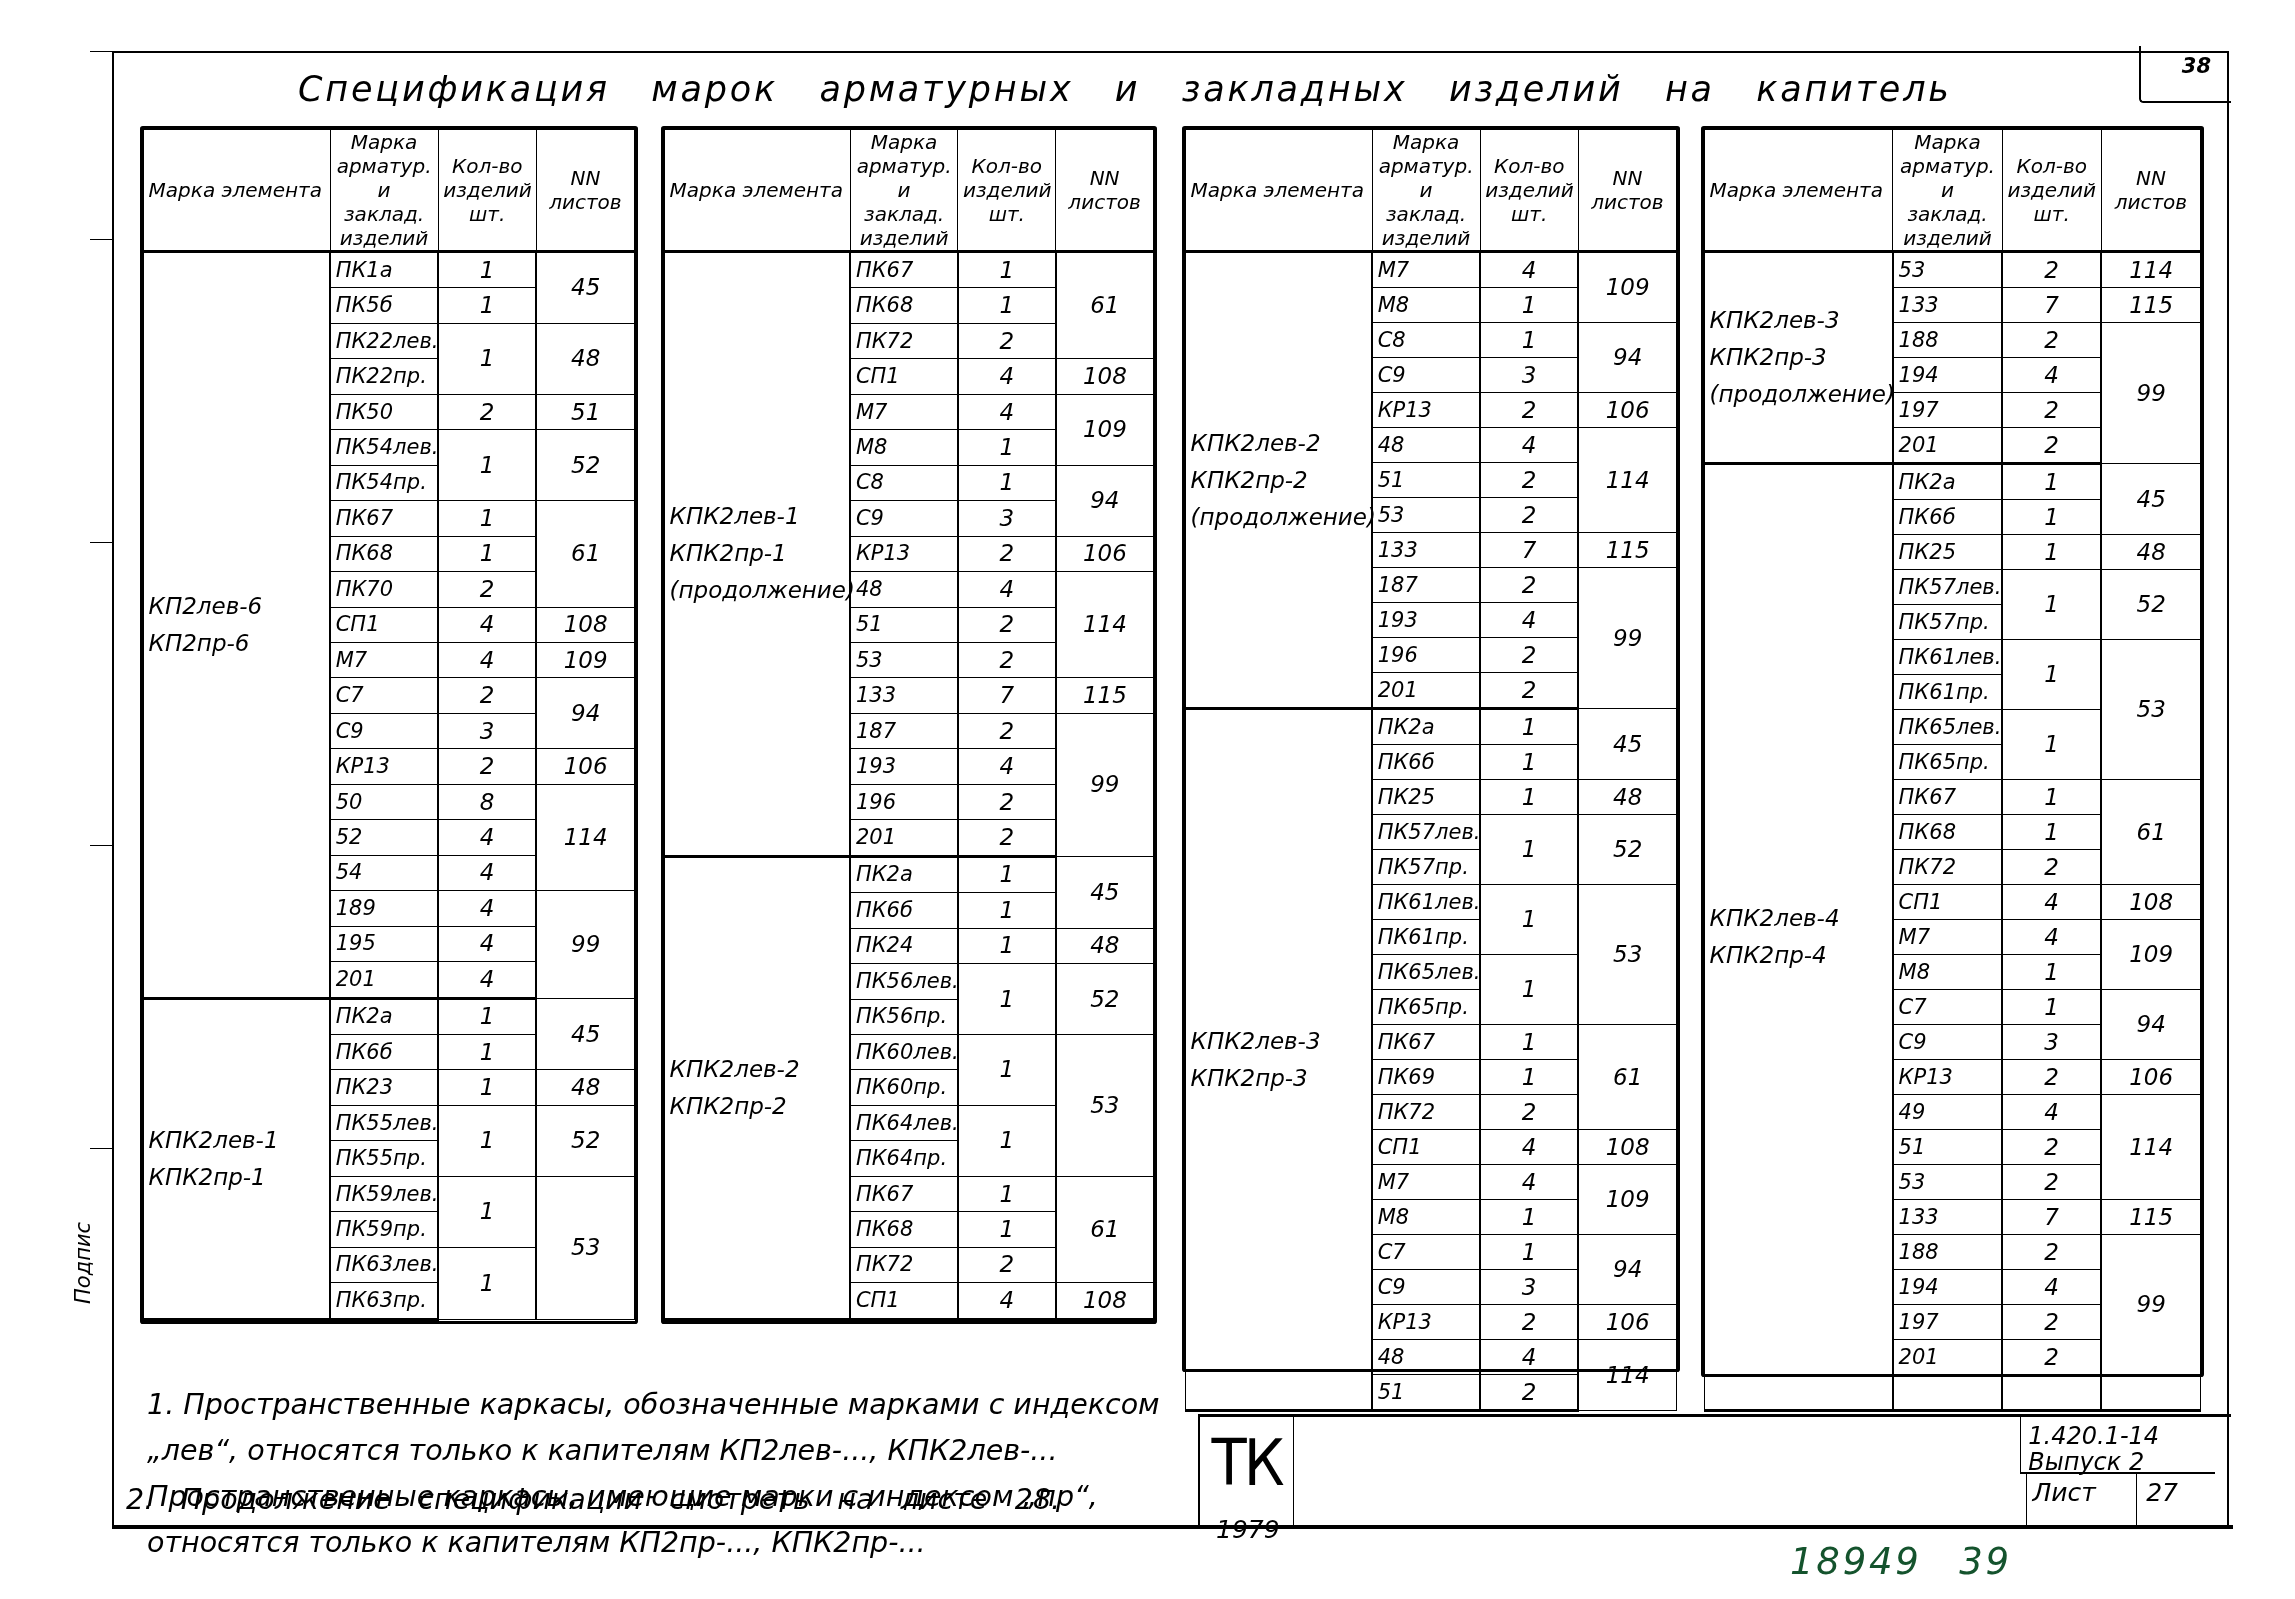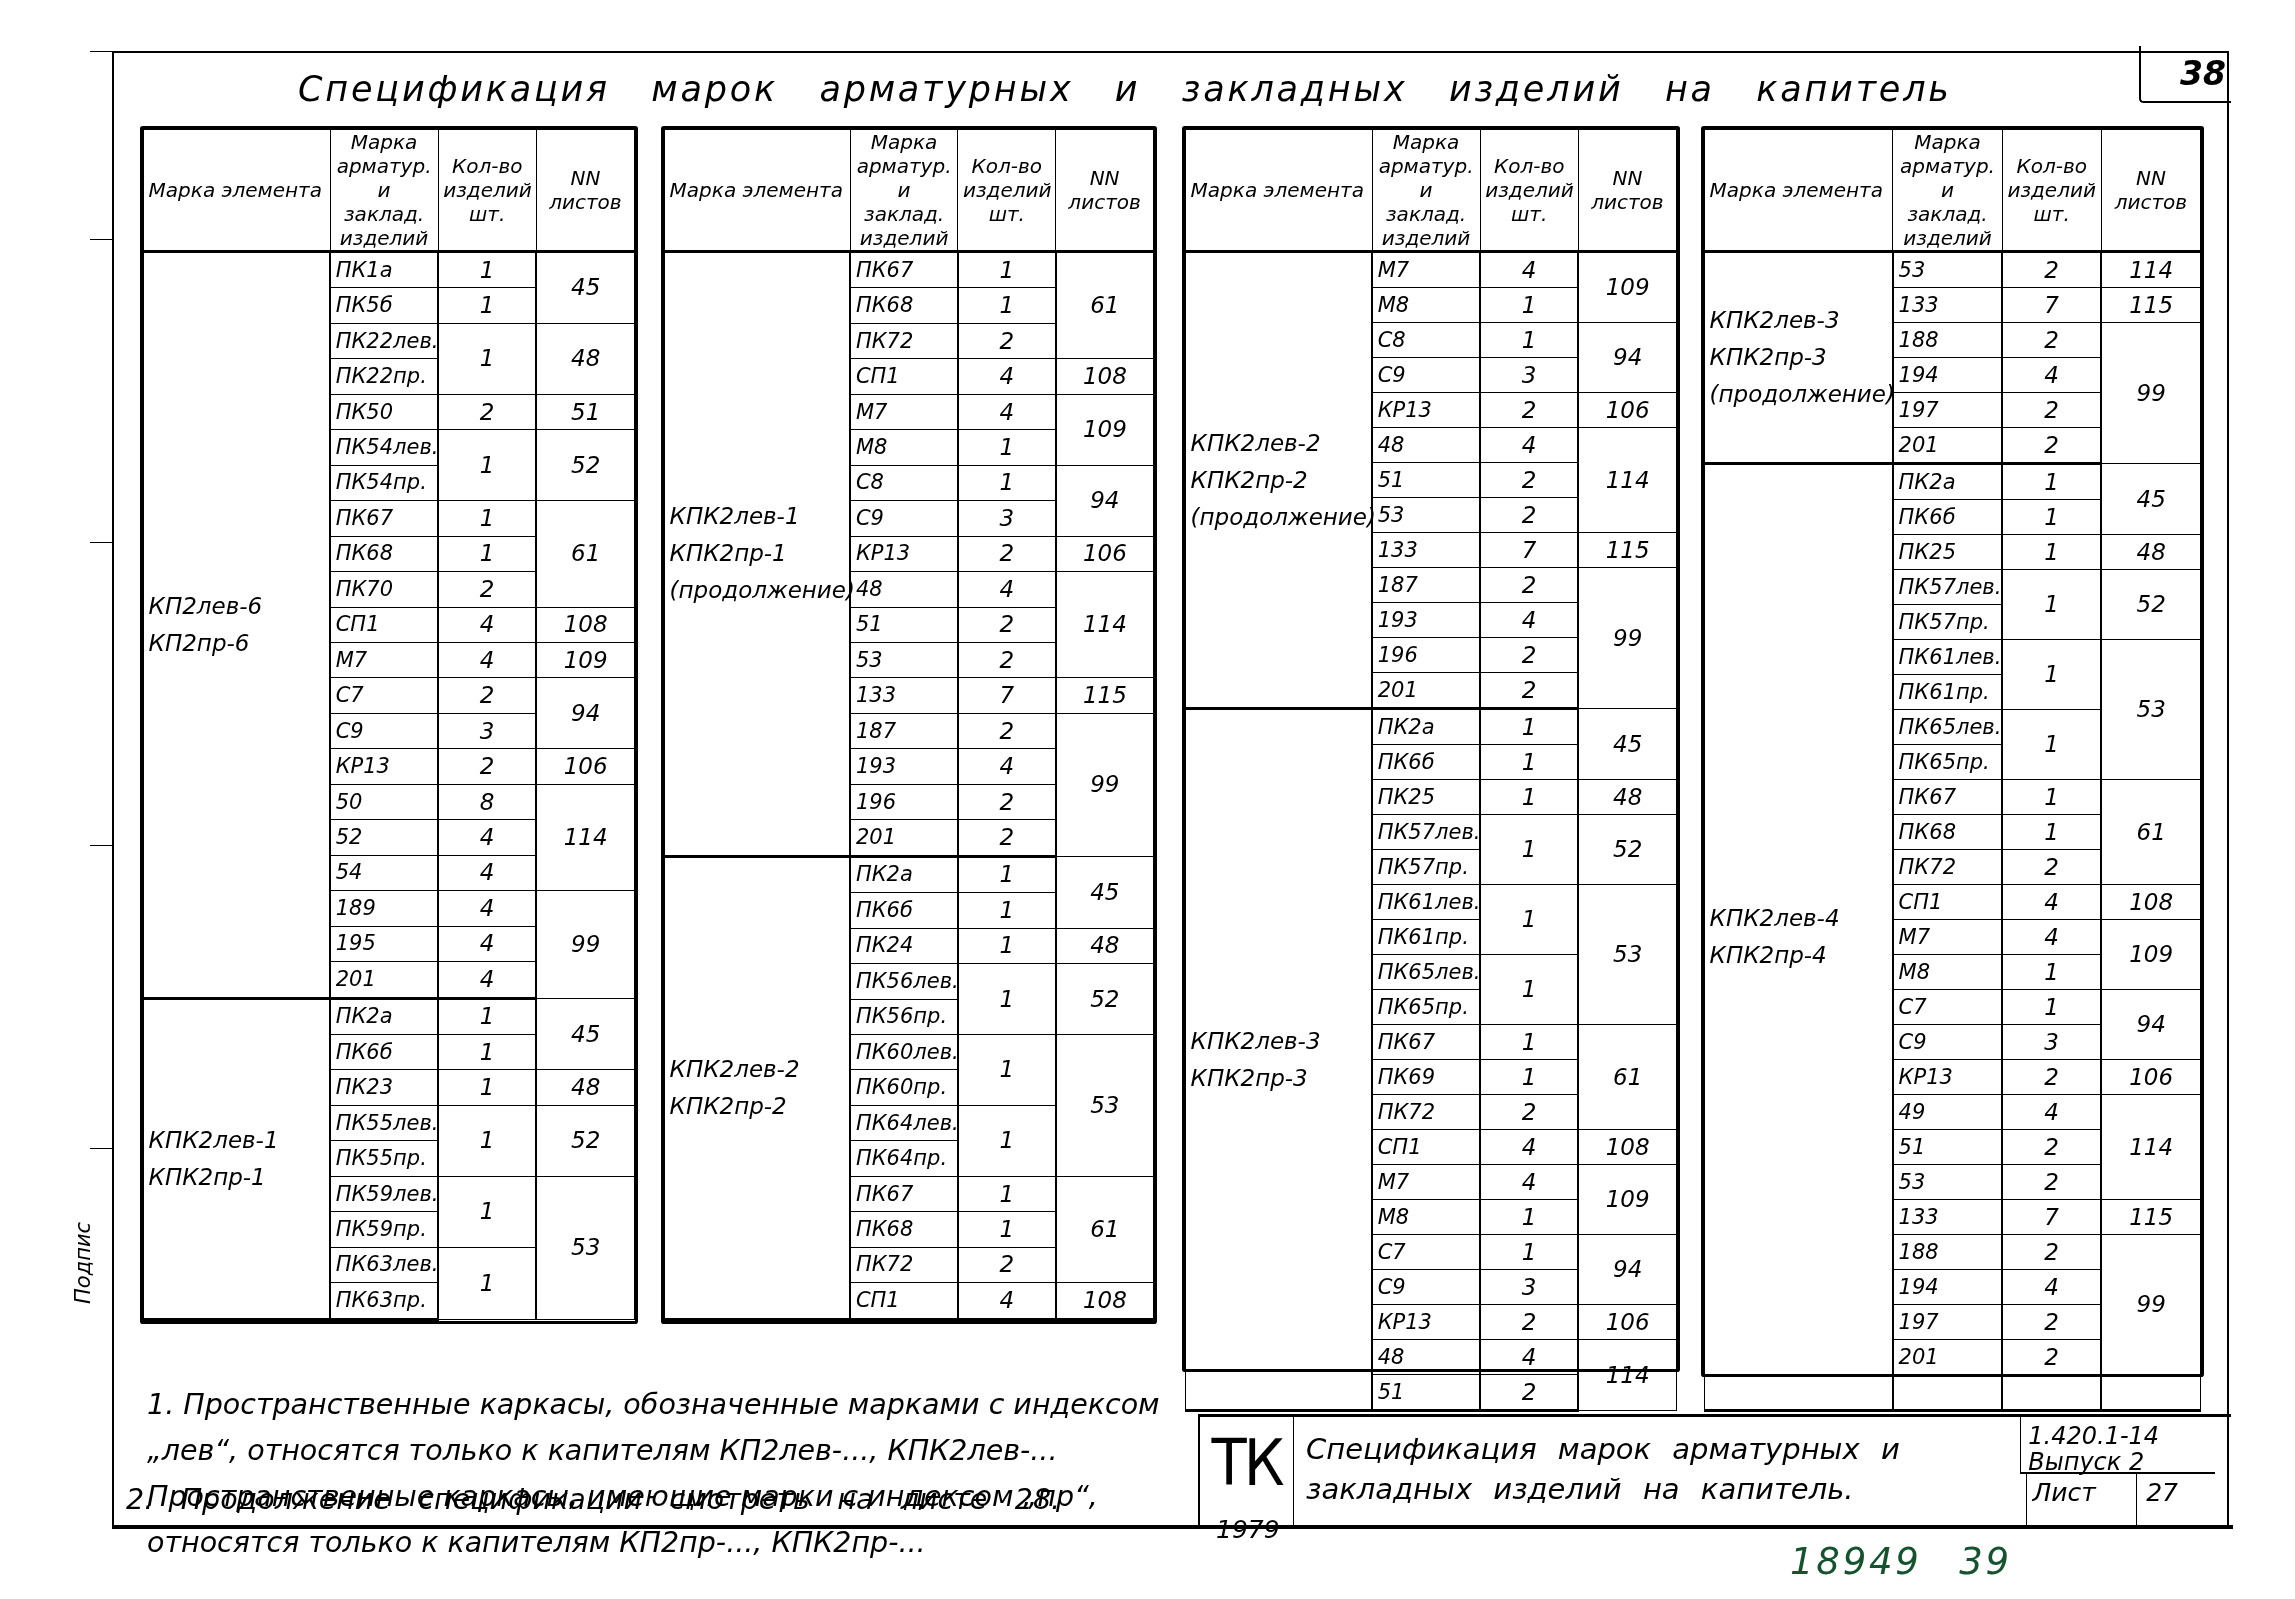--- a/index.html
+++ b/index.html
@@ -4,21 +4,21 @@
 <style>
   html, body { margin:0; padding:0; background:#ffffff; }
   body { width:2320px; height:1600px; position:relative; overflow:hidden;
          font-family:"DejaVu Sans", sans-serif; color:#000; }
   .frame { position:absolute; left:112px; top:51px; width:2117px; height:1477px;
            border-left:2.3px solid #000; border-top:2.3px solid #000; border-right:2.3px solid #000; box-sizing:border-box; }
   .frame-bottom { position:absolute; left:112px; top:1525px; width:2121px; height:3.7px; background:#000; }
   .left-tick { position:absolute; left:90px; width:23px; height:1.4px; background:#000; }
   .page-box { position:absolute; left:2139px; top:46px; width:92px; height:57px;
               border:2.8px solid #000; border-top:none; border-right:none; box-sizing:border-box; border-bottom-left-radius:4.6px; }
-  .page-num { position:absolute; right:5px; top:8.3px; font-size:33px; font-style:italic; font-weight:bold; }
+  .page-num { position:absolute; right:20px; top:8.3px; font-size:21px; font-style:italic; font-weight:bold; }
   .doc-title { position:absolute; left:298px; top:69px; font-size:35px; font-style:italic; letter-spacing:2.8px; word-spacing:27.5px; white-space:nowrap; }
 
   .spec-table { position:absolute; border:3.2px solid #000; box-sizing:border-box; border-radius:2.8px; }
   .spec-table table { border-collapse:collapse; width:100%; height:100%; table-layout:fixed; }
   .spec-table th, .spec-table td { border:1.8px solid #000; padding:0 4.6px; font-style:italic; font-weight:normal; }
   .spec-table th { font-size:20px; line-height:24px; vertical-align:middle; text-align:center; height:113px; border-bottom:3.2px solid #000; }
   .spec-table th.c-elem { text-align:left; }
   .spec-table td { font-size:23px; line-height:1; height:34px; border-top:0.9px solid #000; border-bottom:0.9px solid #000; }
   .spec-table td.elem { font-size:23px; vertical-align:middle; text-align:left; line-height:37px; border-right:2.8px solid #000; border-bottom:3.2px solid #000; }
   .spec-table td.qty { text-align:center; }
@@ -713,21 +713,20 @@
 <div class="notes">
   <p>1. Пространственные каркасы, обозначенные марками с индексом „лев“, относятся только к капителям КП2лев-..., КПК2лев-... Пространственные каркасы, имеющие марки с индексом „пр“, относятся только к капителям КП2пр-..., КПК2пр-...</p>
 </div>
 <div class="note-2">2. Продолжение спецификации смотреть на листе 28.</div>
 
 <div class="stamp">
   <div class="stamp-org">
     <span class="org">ТК</span>
     <span class="year">1979</span>
   </div>
-  <div class="stamp-title">Спецификация марок арматурных и закладных изделий на капитель.</div>
   <div class="stamp-code">
     <div>1.420.1-14</div>
     <div>Выпуск 2</div>
   </div>
   <div class="stamp-sheet-label">Лист</div>
   <div class="stamp-sheet-val">27</div>
 </div>
 
 <div class="archive-no">18949 39</div>
 

